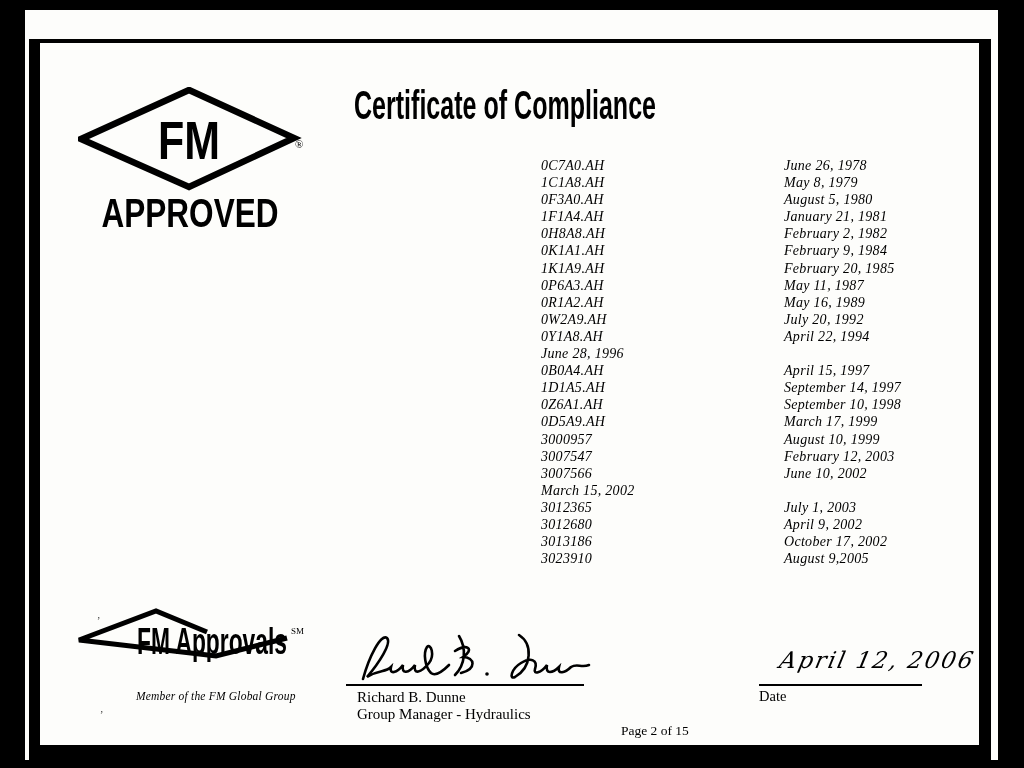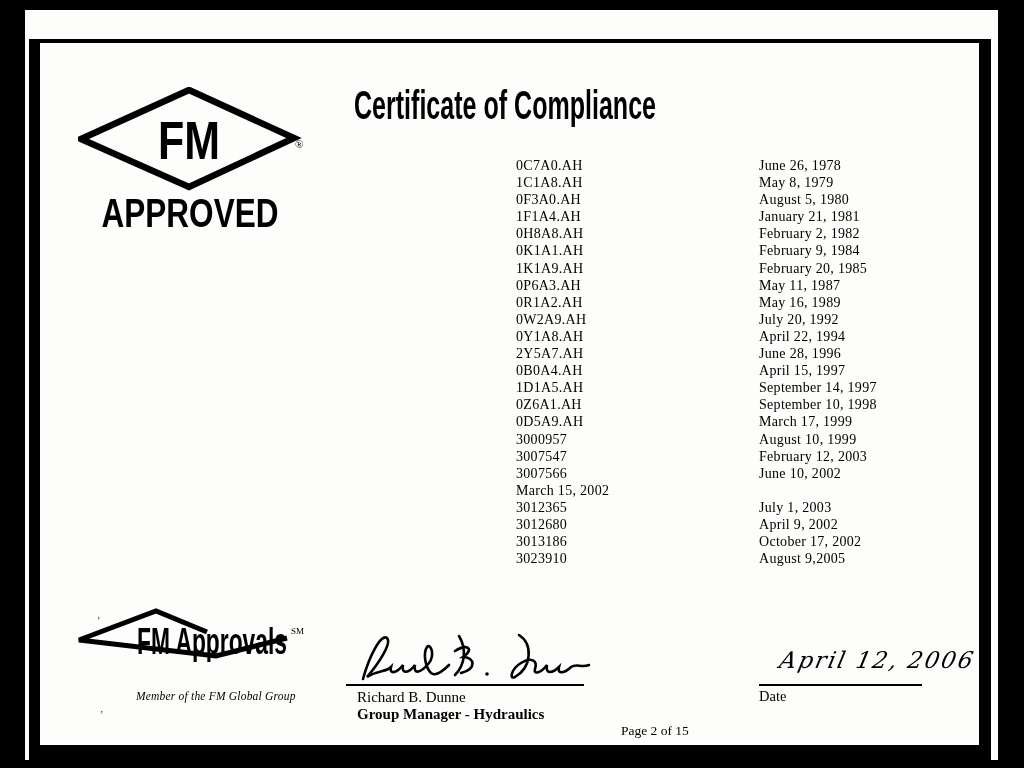--- a/index.html
+++ b/index.html
@@ -19,38 +19,38 @@
   }
   .frame > * { position:absolute; }
 
   
   .logo-top { left:38px; top:44px; }
   .diamond-stroke { fill:none; stroke:#000; }
   .svg-cond { font-family:"Liberation Sans", sans-serif; font-weight:bold; fill:#000; }
   .title-svg { left:314px; top:40px; }
 
   
-  .listing { left:476px; top:114px; width:400px; }
+  .listing { left:501px; top:114px; width:400px;font-style:italic; }
   .approval-row { display:flex; height:17.1px; line-height:17.1px; font-size:14px; letter-spacing:0.3px; }
   .cell-id { width:243px; }
   .cell-date { flex:1; white-space:nowrap; }
 
   
   .logo-bottom { left:34px; top:564px; }
   .member-tagline {
     left:96px; top:647px; width:170px;
     font-size:11.5px; font-style:italic; letter-spacing:0.2px;
   }
 
   
   .signature-svg { left:311px; top:584px; }
   .sig-stroke { fill:none; stroke:#000; stroke-width:2.6; stroke-linecap:round; }
   .sig-line { left:306px; top:641px; width:238px; height:2px; background:#000; }
   .signer-name  { left:317px; top:646px; font-size:15px; }
-  .signer-title { left:317px; top:663px; font-size:15px;font-weight:bold; }
+  .signer-title { left:317px; top:663px; font-size:15px; }
 
   
   .hand-date {
     left:740px; top:604px; font-size:23px; font-style:italic;
     letter-spacing:2px; transform:skewX(-12deg); font-family:"DejaVu Serif", serif;
     white-space:nowrap;
   }
   .date-line { left:719px; top:641px; width:163px; height:1.6px; background:#000; }
   .date-label { left:719px; top:645px; font-size:14.5px; }
 
@@ -116,21 +116,20 @@
         </div>
         <div class="approval-row">
           <span class="cell-id">0W2A9.AH</span>
           <span class="cell-date">July 20, 1992</span>
         </div>
         <div class="approval-row">
           <span class="cell-id">0Y1A8.AH</span>
           <span class="cell-date">April 22, 1994</span>
         </div>
         <div class="approval-row">
-          <span class="cell-id">2Y5A7.AH</span>
           <span class="cell-date">June 28, 1996</span>
         </div>
         <div class="approval-row">
           <span class="cell-id">0B0A4.AH</span>
           <span class="cell-date">April 15, 1997</span>
         </div>
         <div class="approval-row">
           <span class="cell-id">1D1A5.AH</span>
           <span class="cell-date">September 14, 1997</span>
         </div>

